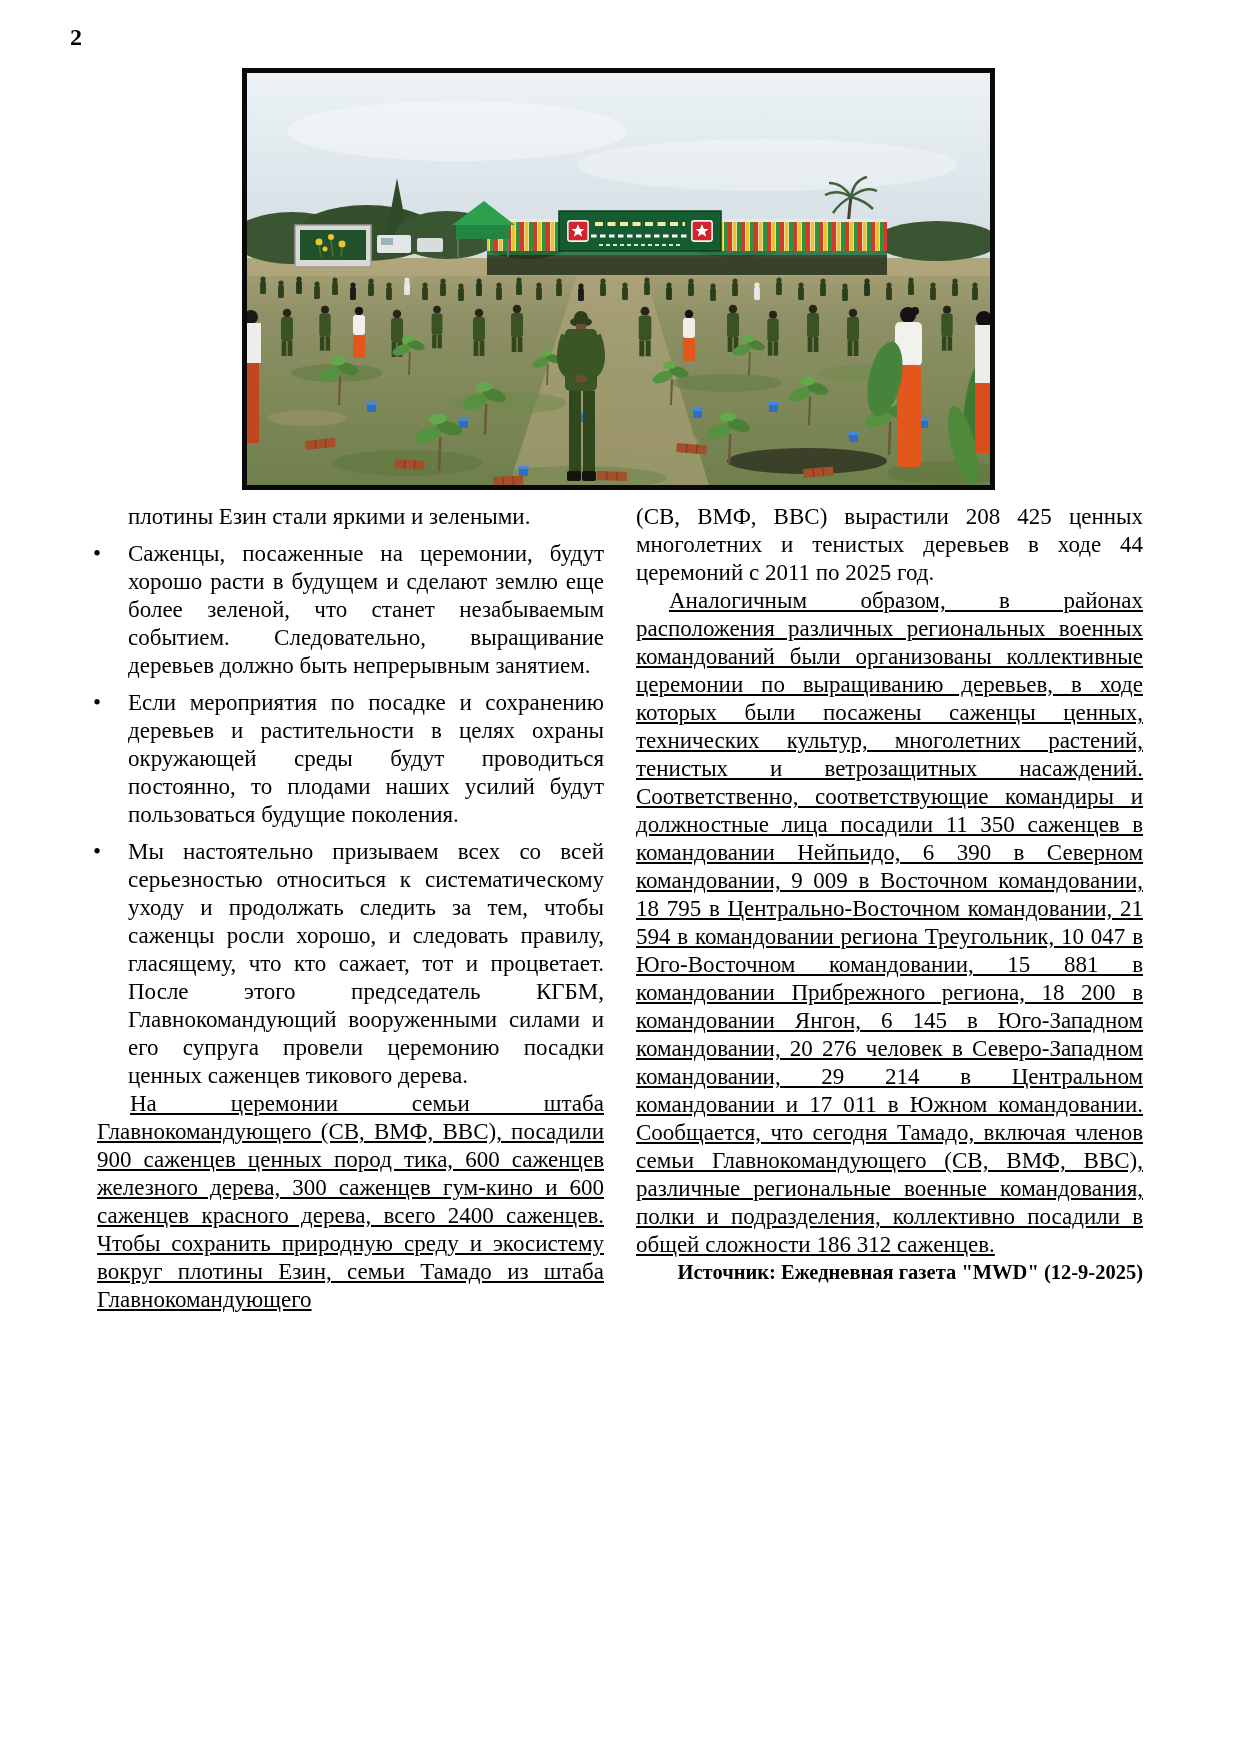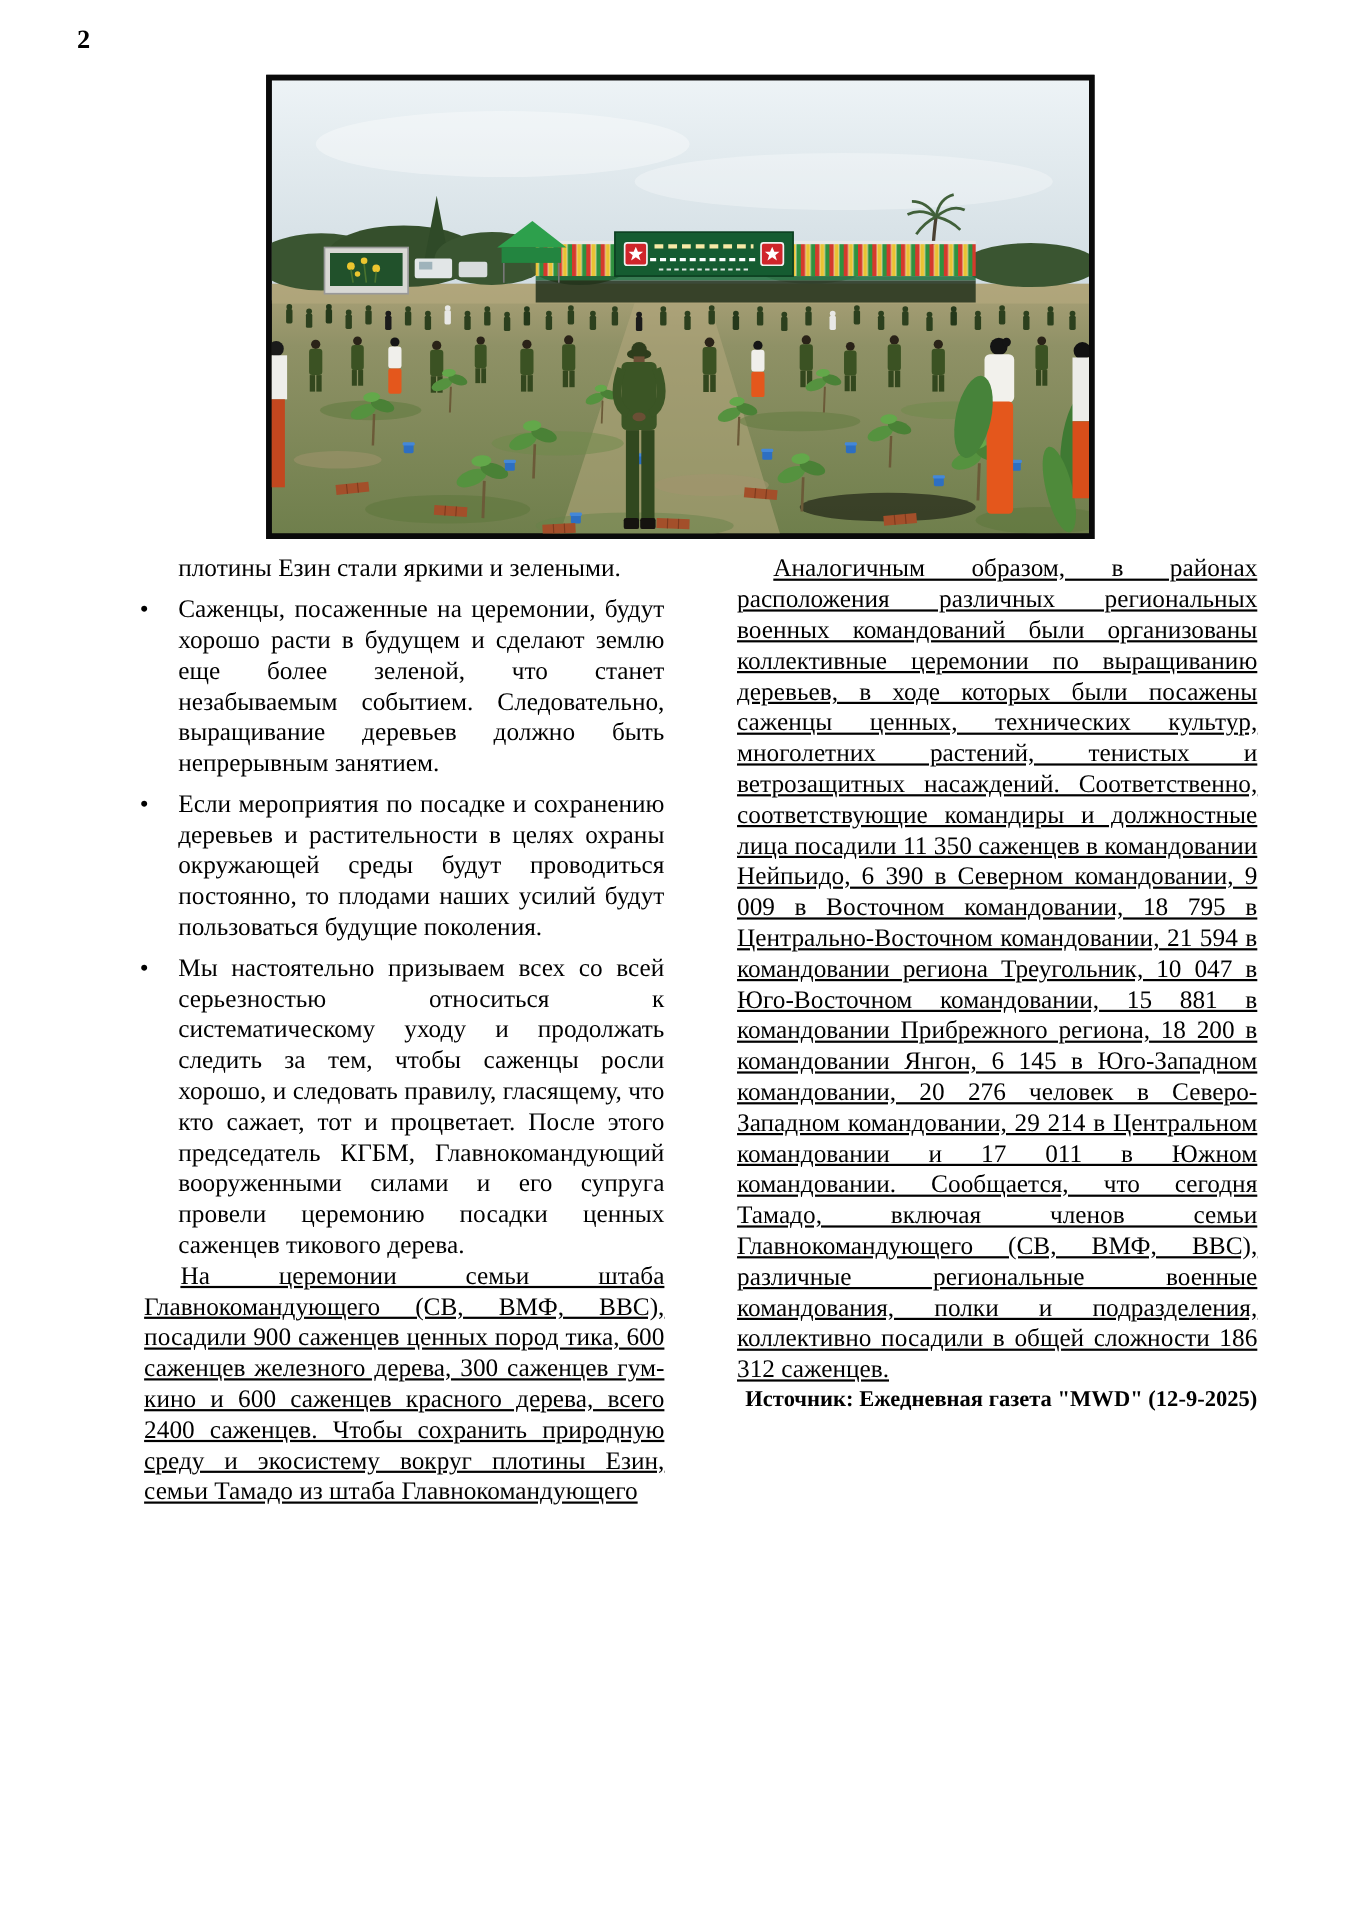--- a/index.html
+++ b/index.html
@@ -23,21 +23,20 @@
   }
   .photo-frame svg{display:block;width:743px;height:412px;}
   .columns{
     position:absolute;left:97px;top:503px;
     width:1046px;display:flex;gap:32px;
   }
   .col{
     width:507px;
     font-size:23px;line-height:28px;
     text-align:justify;
-    margin-left:34px;
   }
   .col p{margin:0;}
   .cont-hang{padding-left:31px;}
   .bullet-item{position:relative;padding-left:31px;margin-top:9px;}
   .bullet-item .bullet{position:absolute;left:-4px;top:0;}
   .para-indent{text-indent:33px;margin-top:7px;text-decoration:underline;}
   .source-line{
     margin-top:36px;margin-right:-26px;
     text-align:right;
     font-size:20.5px;font-weight:bold;line-height:26px;
@@ -322,18 +321,19 @@
 
       <div class="bullet-item">
         <span class="bullet">•</span>
         <p>Мы настоятельно призываем всех со всей серьезностью относиться к систематическому уходу и продолжать следить за тем, чтобы саженцы росли хорошо, и следовать правилу, гласящему, что кто сажает, тот и процветает. После этого председатель КГБМ, Главнокомандующий вооруженными силами и его супруга провели церемонию посадки ценных саженцев тикового дерева.</p>
       </div>
 
       <p class="para-indent">На церемонии семьи штаба Главнокомандующего (СВ, ВМФ, ВВС), посадили 900 саженцев ценных пород тика, 600 саженцев железного дерева, 300 саженцев гум-кино и 600 саженцев красного дерева, всего 2400 саженцев. Чтобы сохранить природную среду и экосистему вокруг плотины Езин, семьи Тамадо из штаба Главнокомандующего</p>
     </div>
 
     <div class="col">
+      <p>(СВ, ВМФ, ВВС) вырастили 208 425 ценных многолетних и тенистых деревьев в ходе 44 церемоний с 2011 по 2025 год.</p>
       <p class="para-indent">Аналогичным образом, в районах расположения различных региональных военных командований были организованы коллективные церемонии по выращиванию деревьев, в ходе которых были посажены саженцы ценных, технических культур, многолетних растений, тенистых и ветрозащитных насаждений. Соответственно, соответствующие командиры и должностные лица посадили 11 350 саженцев в командовании Нейпьидо, 6 390 в Северном командовании, 9 009 в Восточном командовании, 18 795 в Центрально-Восточном командовании, 21 594 в командовании региона Треугольник, 10 047 в Юго-Восточном командовании, 15 881 в командовании Прибрежного региона, 18 200 в командовании Янгон, 6 145 в Юго-Западном командовании, 20 276 человек в Северо-Западном командовании, 29 214 в Центральном командовании и 17 011 в Южном командовании. Сообщается, что сегодня Тамадо, включая членов семьи Главнокомандующего (СВ, ВМФ, ВВС), различные региональные военные командования, полки и подразделения, коллективно посадили в общей сложности 186 312 саженцев.</p>
       <p class="source-line">Источник: Ежедневная газета "MWD" (12-9-2025)</p>
     </div>
 
   </div>
 </div>
 
 </body></html>

